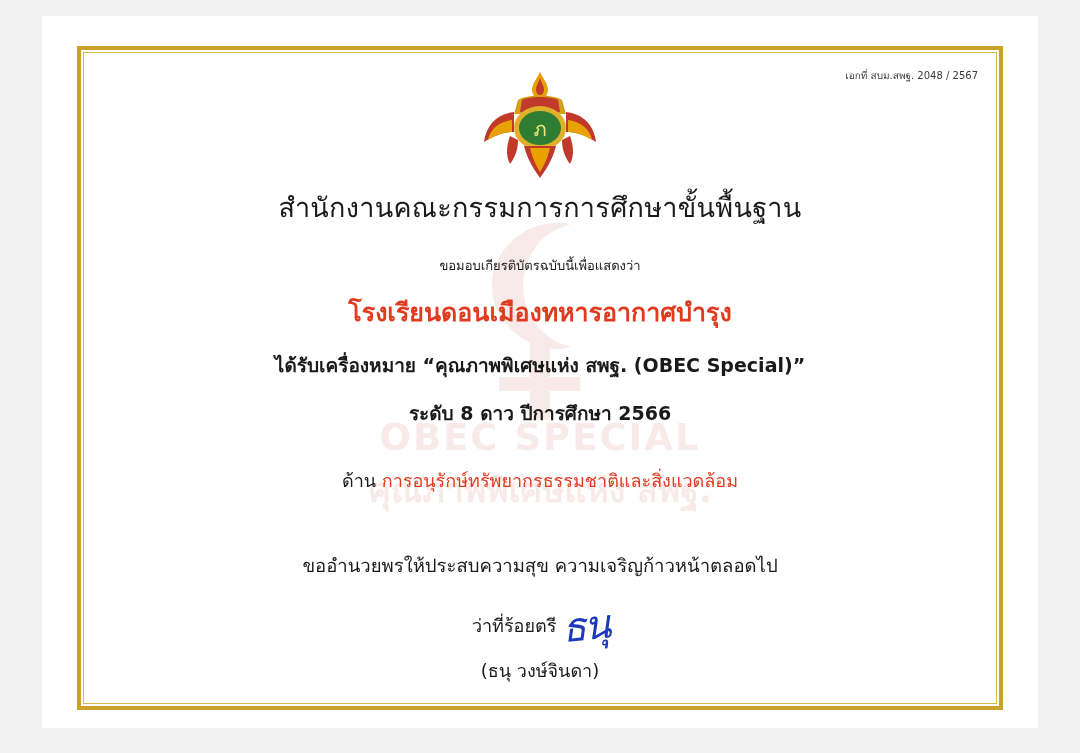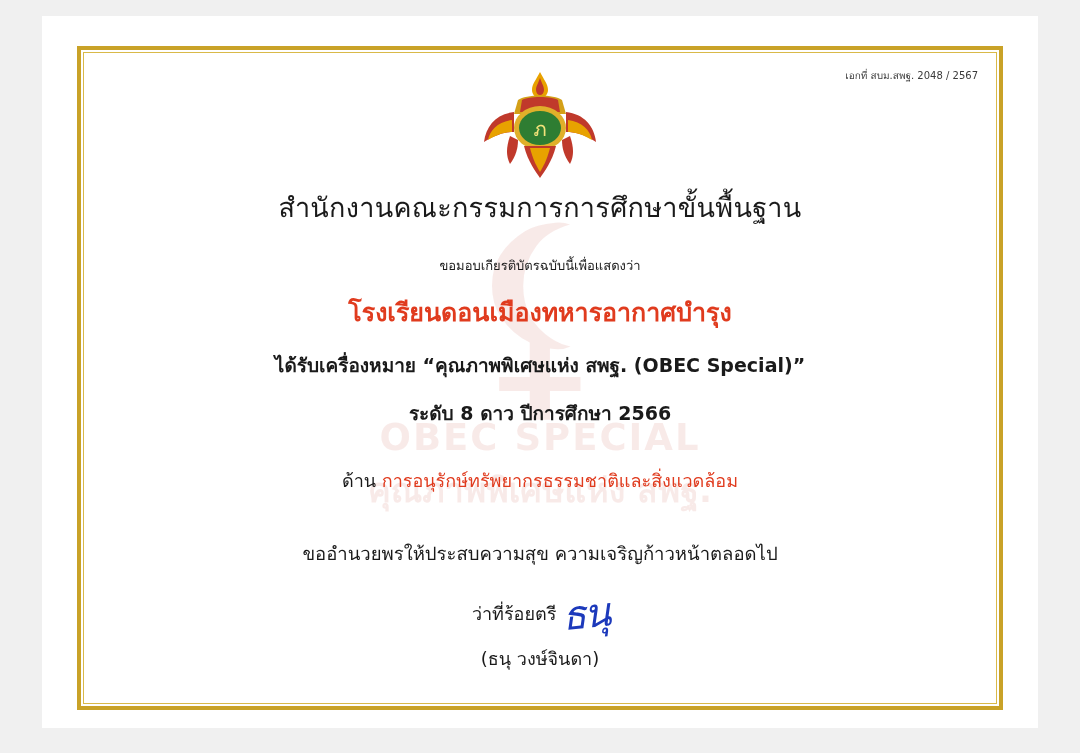--- a/index.html
+++ b/index.html
@@ -129,21 +129,21 @@
   }
   .line-field {
     font-size: 18px;
     margin-top: 38px;
   }
   .line-field .field-value {
     color: #e03b1e;
   }
   .line-bless {
     font-size: 18.5px;
-    margin-top: 44px;
+    margin-top: 56px;
   }
   .line-date {
     font-size: 18.5px;
     margin-top: 14px;
   }
   .line-date .sp { display:inline-block; width: 14px; }
   .sign-block {
     position: relative;
     z-index: 2;
     margin-top: 26px;

